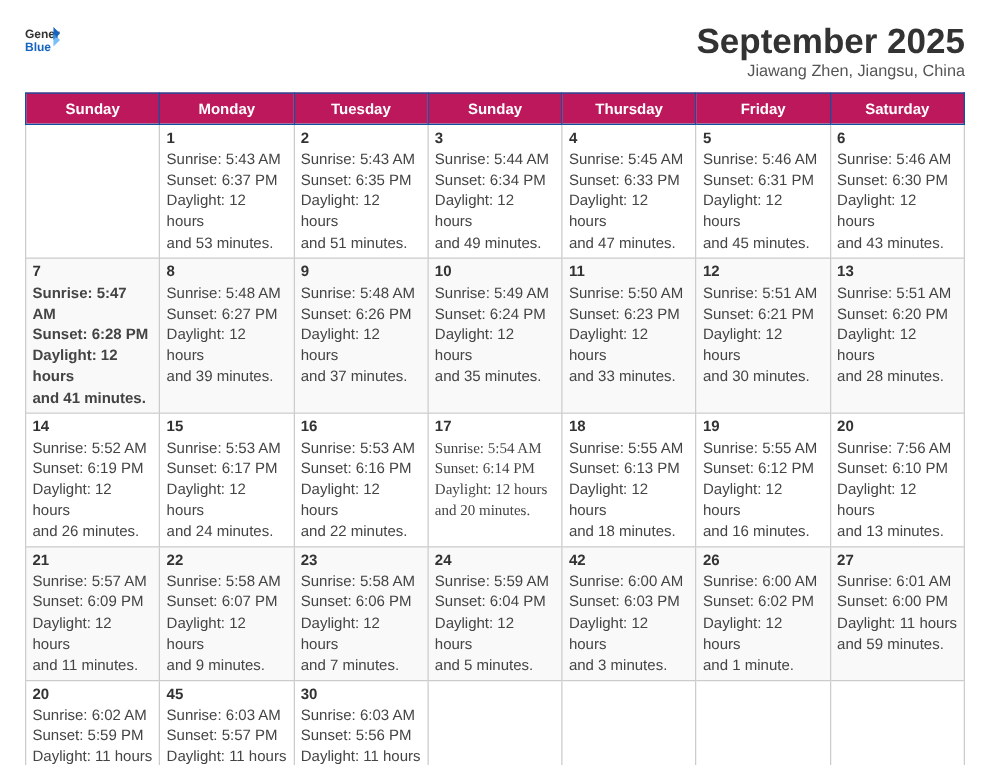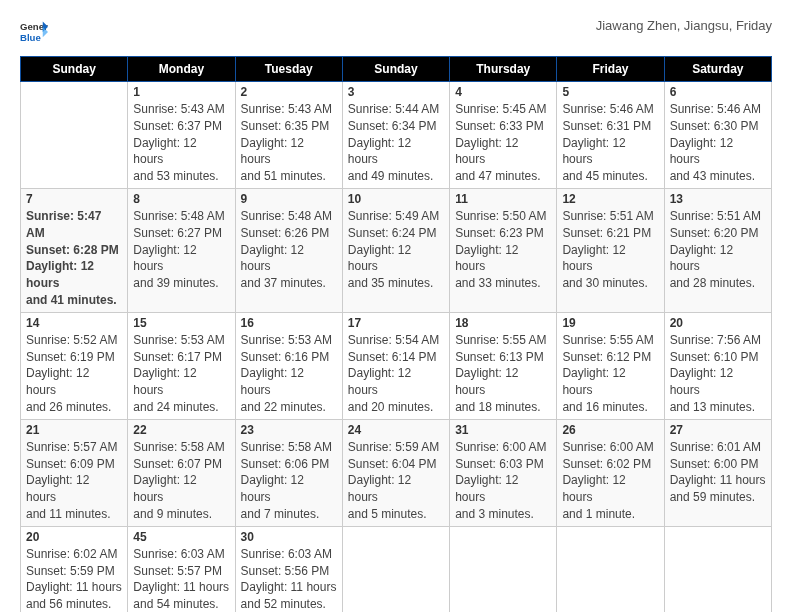--- a/index.html
+++ b/index.html
@@ -84,38 +84,39 @@
     .empty-cell {
       background: #fafafa;
     }
     tr:nth-child(even) td {
       background: #f9f9f9;
     }
     tr:nth-child(odd) td {
       background: #fff;
     }
     .calendar thead tr th {
-      background-color: #000000;
+      background-color: #be185d;
     }
   </style>
 </head>
 <body>
 
 <div class="page">
   <div class="header">
     <div class="logo">
       <svg class="logo-icon" viewBox="0 0 32 32">
         <text x="0" y="14" font-size="11" font-weight="bold" fill="#333">General</text>
         <text x="0" y="26" font-size="11" font-weight="bold" fill="#1565c0">Blue</text>
         <polygon points="26,4 32,10 26,16" fill="#1565c0"></polygon>
         <polygon points="26,10 32,16 26,22" fill="#42a5f5" opacity="0.7"></polygon>
       </svg>
     </div>
     <div class="title-block">
-      <div class="location">Jiawang Zhen, Jiangsu, Friday</div>
+      <div class="month-title">September 2025</div>
+      <div class="location">Jiawang Zhen, Jiangsu, China</div>
     </div>
   </div>
 
   <table class="calendar">
     <thead>
       <tr>
       <th>Sunday</th>
           <th>Monday</th>
           <th>Tuesday</th>
           <th>Sunday</th>
@@ -238,21 +239,21 @@
           </td>
           <td>
             <span class="day-num">16</span>
             <div class="day-info" style="white-space: pre-line;">Sunrise: 5:53 AM
 Sunset: 6:16 PM
 Daylight: 12 hours
 and 22 minutes.</div>
           </td>
           <td>
             <span class="day-num">17</span>
-            <div class="day-info" style="white-space: pre-line;">Sunrise: 5:54 AM
+            <div class="day-info" style="white-space: pre-line; font-family: Liberation Serif, serif;">Sunrise: 5:54 AM
 Sunset: 6:14 PM
 Daylight: 12 hours
 and 20 minutes.</div>
           </td>
           <td>
             <span class="day-num">18</span>
             <div class="day-info" style="white-space: pre-line;">Sunrise: 5:55 AM
 Sunset: 6:13 PM
 Daylight: 12 hours
 and 18 minutes.</div>
@@ -295,21 +296,21 @@
 and 7 minutes.</div>
           </td>
           <td>
             <span class="day-num">24</span>
             <div class="day-info" style="white-space: pre-line;">Sunrise: 5:59 AM
 Sunset: 6:04 PM
 Daylight: 12 hours
 and 5 minutes.</div>
           </td>
           <td>
-            <span class="day-num">31</span>
+            <span class="day-num">42</span>
             <div class="day-info" style="white-space: pre-line;">Sunrise: 6:00 AM
 Sunset: 6:03 PM
 Daylight: 12 hours
 and 3 minutes.</div>
           </td>
           <td>
             <span class="day-num">26</span>
             <div class="day-info" style="white-space: pre-line;">Sunrise: 6:00 AM
 Sunset: 6:02 PM
 Daylight: 12 hours

